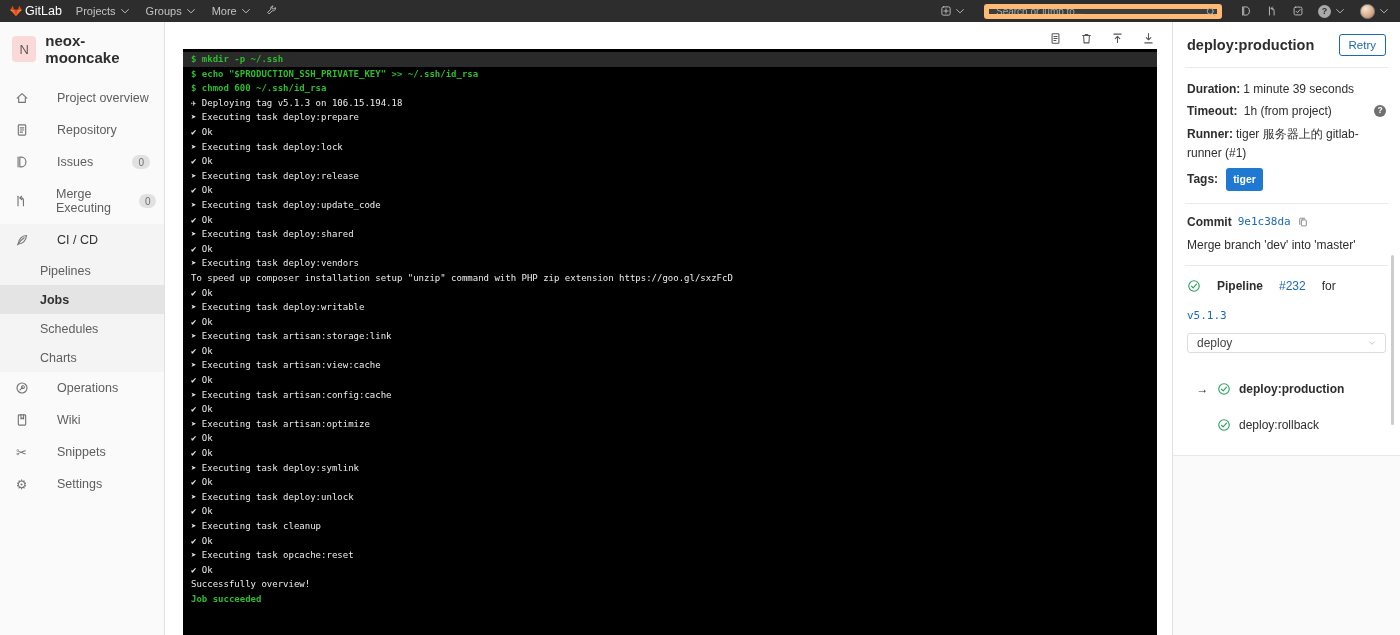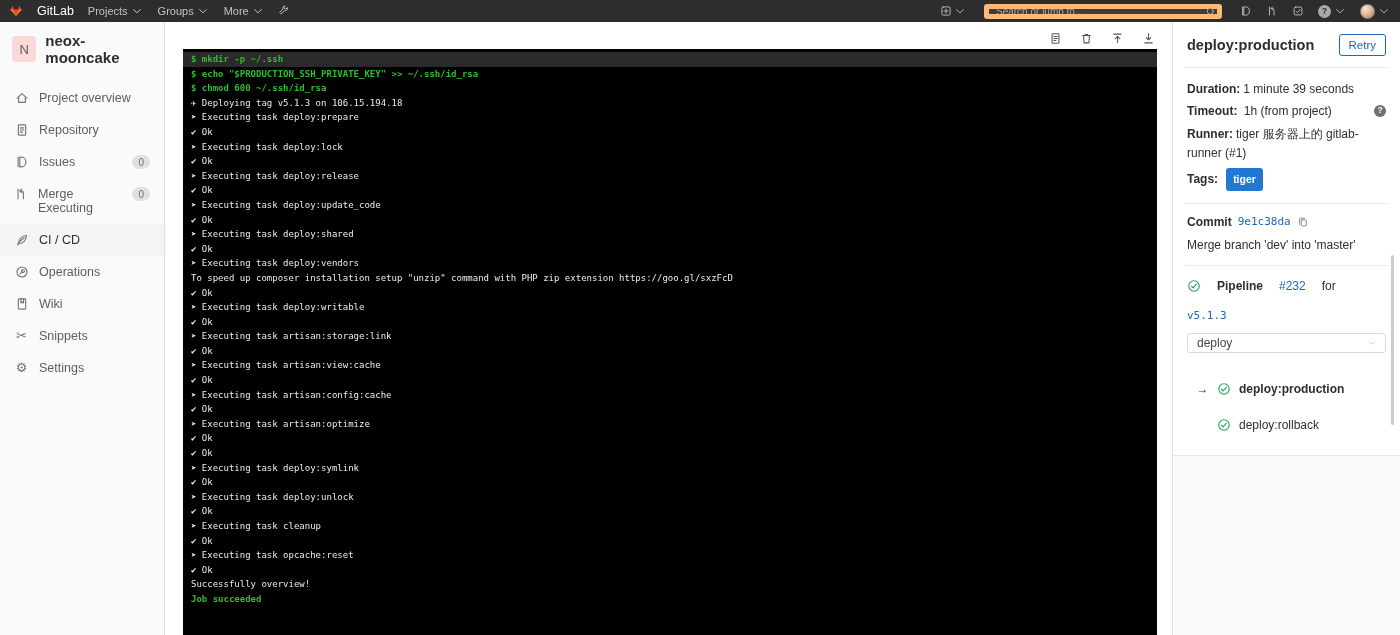--- a/index.html
+++ b/index.html
@@ -10,21 +10,21 @@
   html,body{margin:0;padding:0}
   body{width:1400px;height:635px;overflow:hidden;background:#fff;
        font-family:"Liberation Sans",sans-serif;color:#2e2e2e;}
   svg{display:block}
   .ic{display:inline-flex;align-items:center;justify-content:center;color:inherit}
 
   
   .navbar{height:22px;background:var(--navbar-bg);display:flex;align-items:center;
           padding:0 10px;color:#c9c9c9;font-size:11px;}
   .nav-left{display:flex;align-items:center;gap:14px;}
-  .brand{display:flex;align-items:center;gap:15px;color:#fff;font-size:12.5px;cursor:pointer;text-decoration:none}
+  .brand{display:flex;align-items:center;gap:3px;color:#fff;font-size:12.5px;cursor:pointer;text-decoration:none}
   .nav-menus{display:flex;align-items:center;gap:15px;}
   .nav-menu{display:flex;align-items:center;gap:3px;color:#c3c3c3;cursor:pointer}
   .nav-menu .ic svg,.chev svg{width:8px;height:8px}
   .wrench{color:#b9b9b9;cursor:pointer}
   .navbar .ic svg{width:12px;height:12px}
   .nav-right{margin-left:auto;display:flex;align-items:center;gap:14px;}
   .plus-btn{display:flex;align-items:center;gap:2px;color:#b9b9b9;cursor:pointer}
   .searchbox{position:relative;width:238px;margin:0 4px;}
   .searchbox input{width:100%;height:15px;background:#3d3d3d;border:5px solid #fdba74;border-radius:3px;
       color:#ccc;font-size:10px;padding:0 20px 0 7px;outline:none;font-family:"Liberation Sans",sans-serif}
@@ -40,21 +40,21 @@
   
   .layout{display:flex;height:613px;}
 
   
   .sidebar{width:165px;min-width:165px;background:#fafafa;border-right:1px solid #e1e1e1;}
   .project-head{display:flex;align-items:center;gap:9px;padding:10px 12px 12px;cursor:pointer}
   .project-avatar{width:26px;height:26px;border-radius:4px;background:#fcd9d9;color:#5c5c5c;
       font-size:13px;display:flex;align-items:center;justify-content:center}
   .project-name{font-size:15px;font-weight:bold;color:#2e2e2e}
   .snav{font-size:12.5px;color:#5e5e5e;margin-top:4px}
-  .snav-item{display:flex;align-items:flex-start;gap:10px;padding:9px 14px;cursor:pointer}
+  .snav-item{display:flex;align-items:center;gap:28px;padding:9px 14px;cursor:pointer}
   .snav-item .ic{width:15px;color:#757575;font-size:13px}
   .snav-item .ic svg{width:14px;height:14px}
   .snav-badge{margin-left:auto;background:#e1e1e1;border-radius:9px;font-size:10px;color:#6e6e6e;
       padding:1.5px 6px;}
   .section-active{background:#f4f4f4}
   .section-active>.snav-item{color:#303030}
   .subnav .snav-item{padding:7.5px 14px 7.5px 40px}
   .snav-item.active{background:#e4e4e4;font-weight:bold;color:#303030}
 
   
@@ -272,20 +272,34 @@
         <div class="section-active">
           <div class="snav-item">
             <span class="ic ">
               <svg viewBox="0 0 16 16" fill="none" stroke="currentColor" stroke-width="1.3" stroke-linecap="round" stroke-linejoin="round">
                 <path d="M13.2 2.8c-5 .2-8.6 3.4-9.6 9.8 5.4-.4 8.8-3.6 9.6-9.8z"></path>
                 <path d="M3 13.5c2-3.5 4.5-6 7.5-8"></path>
               </svg>
             </span>
             <span>CI / CD</span>
           </div>
+          <div class="subnav">
+            <div class="snav-item">
+              <span>Pipelines</span>
+            </div>
+            <div class="snav-item active">
+              <span>Jobs</span>
+            </div>
+            <div class="snav-item">
+              <span>Schedules</span>
+            </div>
+            <div class="snav-item">
+              <span>Charts</span>
+            </div>
+          </div>
         </div>
         <div class="snav-item">
           <span class="ic ">
             <svg viewBox="0 0 16 16" fill="none" stroke="currentColor" stroke-width="1.3" stroke-linecap="round" stroke-linejoin="round">
               <circle cx="8" cy="8" r="5.7"></circle>
               <path d="M5.8 10.2l2.6-2.6"></path>
               <path d="M9.6 5.4a1.6 1.6 0 1 0 1.1 1.1"></path>
             </svg>
           </span>
           <span>Operations</span>

